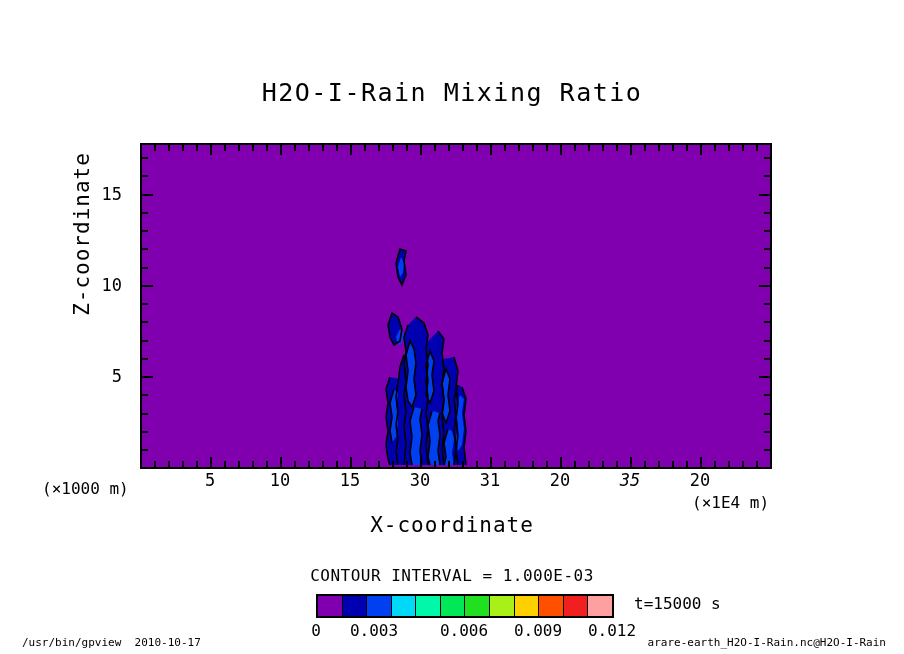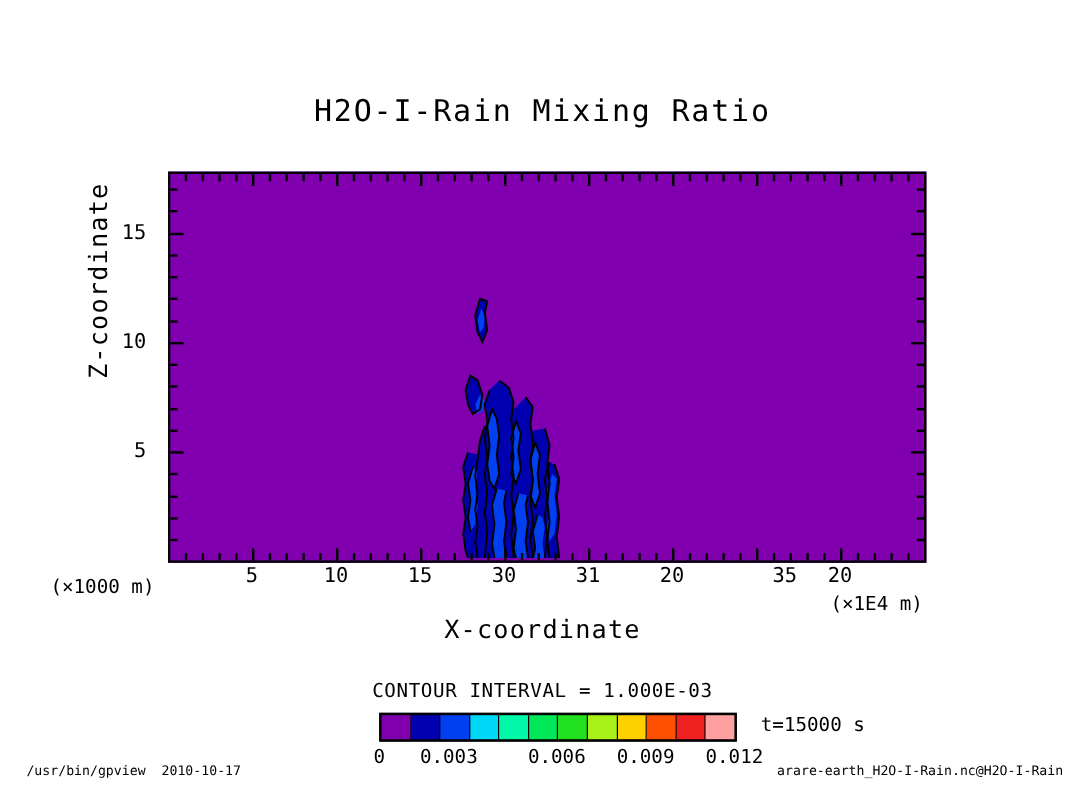--- a/index.html
+++ b/index.html
@@ -399,21 +399,21 @@
   <div class="tick tick-y-right minor" style="top:30px;"></div>
   <div class="tick tick-y-right minor" style="top:12px;"></div>
 </div>
 
 <div class="xlabel" style="left:180px; top:470px;">5</div>
 <div class="xlabel" style="left:250px; top:470px;">10</div>
 <div class="xlabel" style="left:320px; top:470px;">15</div>
 <div class="xlabel" style="left:390px; top:470px;">30</div>
 <div class="xlabel" style="left:460px; top:470px;">31</div>
 <div class="xlabel" style="left:530px; top:470px;">20</div>
-<div class="xlabel" style="left:624px; top:470px;">35</div>
+<div class="xlabel" style="left:600px; top:470px;font-style:italic;">35</div>
 <div class="xlabel" style="left:670px; top:470px;">20</div>
 
 <div class="ylabel" style="left:62px; top:366px;">5</div>
 <div class="ylabel" style="left:62px; top:275px;">10</div>
 <div class="ylabel" style="left:62px; top:184px;">15</div>
 
 <div id="x-axis-title">X-coordinate</div>
 <div id="y-axis-title">Z-coordinate</div>
 <div id="z-unit-label">(×1000 m)</div>
 <div id="x-unit-label">(×1E4 m)</div>

